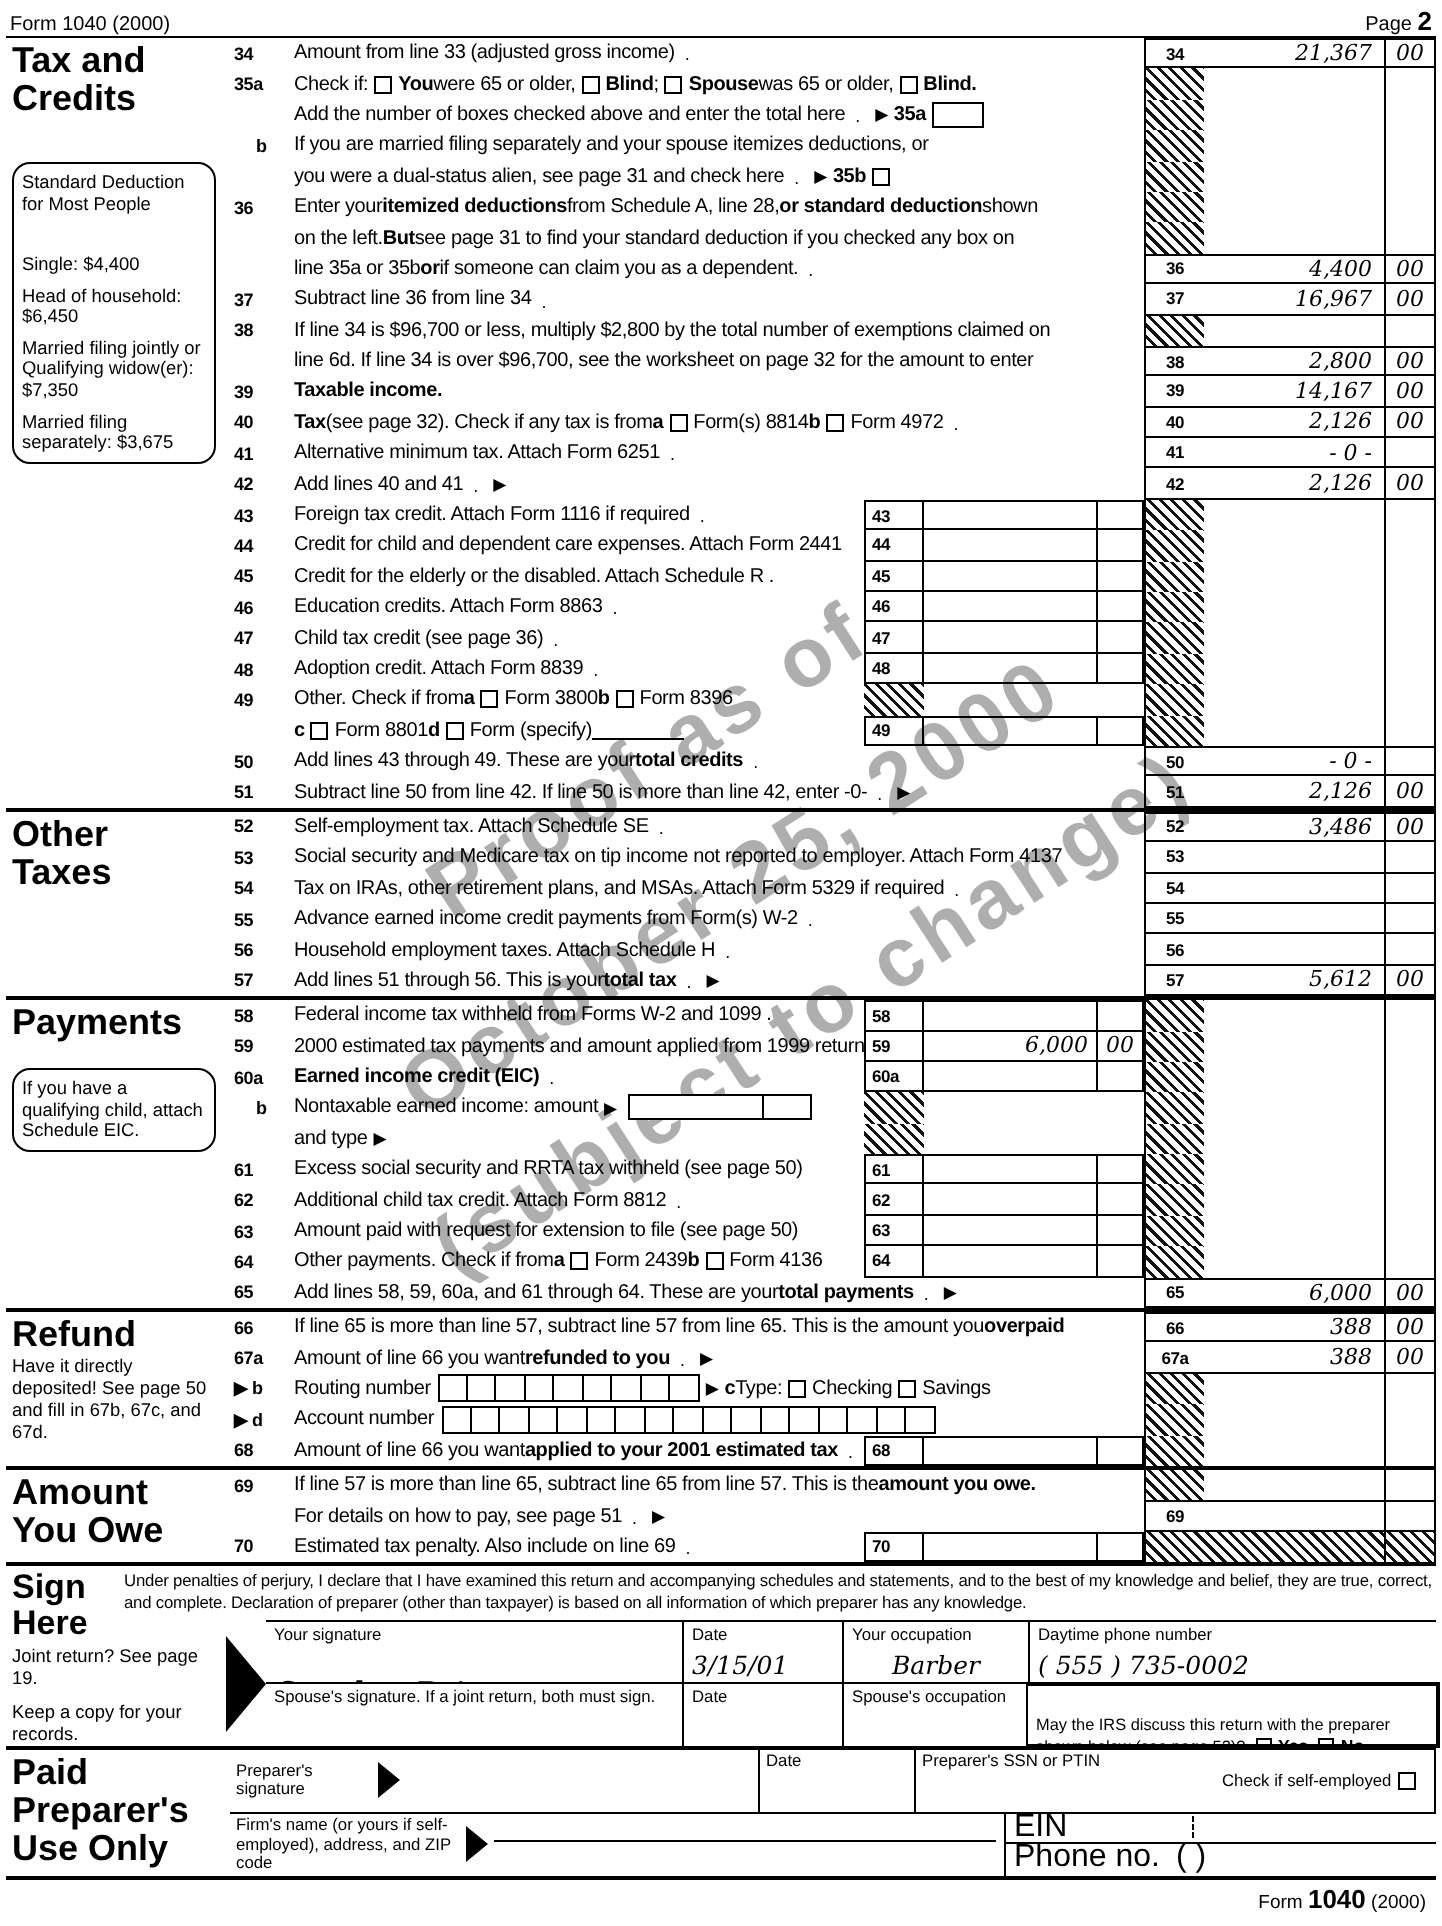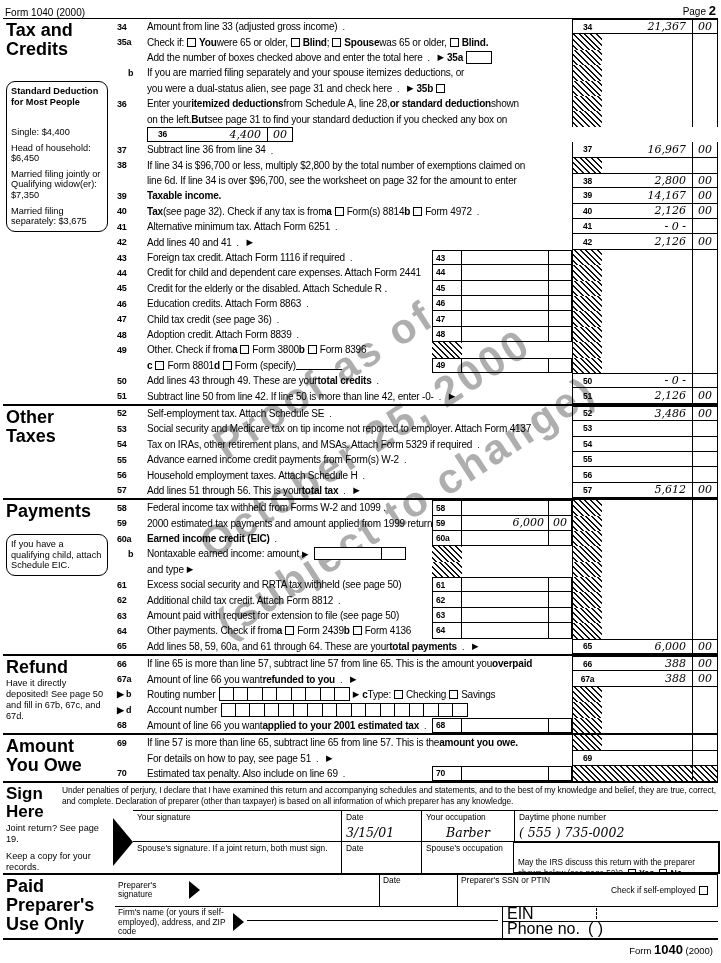--- a/index.html
+++ b/index.html
@@ -13,21 +13,21 @@
   
   .wm{position:absolute;left:110px;top:330px;width:510px;transform:rotate(-33deg);color:#9b9b9b;opacity:.8;font-weight:bold;text-align:center;font-size:42px;line-height:1.8;letter-spacing:3px;pointer-events:none}
   
   .section{position:relative;border-top:2px solid #000}
   .section:first-child{border-top:none}
   .sec-label{position:absolute;left:3px;top:2px;font-weight:bold;font-size:18px;line-height:1.05;width:106px}
   .sec-tax-credits .sec-label{width:72px}
   .sec-other-taxes .sec-label{width:60px}
   .sec-amount-you-owe .sec-label{width:80px}
   .note-box{position:absolute;left:3px;width:102px;border:1.8px solid #000;border-radius:9px;padding:4px 4px;font-size:9.2px;line-height:1.15;background:#fff}
-  .nb-title{font-weight:bold;margin-bottom:20px}
+  .nb-title{font-weight:normal;margin-bottom:20px}
   .nb-item{margin-top:5px}
   .nb-item:first-child{margin-top:0}
   .note-plain{position:absolute;left:3px;width:104px;font-size:9.2px;line-height:1.2}
   .rows{margin-left:112px}
   .frow{display:flex;align-items:center;height:15.4px;font-size:10px;letter-spacing:-0.2px;white-space:nowrap}
   .lno{flex:none;width:32px;height:100%;display:flex;align-items:center;font-weight:bold;font-size:9px;padding-left:2px}
   .lno.sub{padding-left:13px}
   .desc{flex:1;display:flex;align-items:center;min-width:0;overflow:hidden;height:100%}
   .desc span{flex:none}
   .b{font-weight:bold}
@@ -214,20 +214,26 @@
               <span>on the left. </span>
               <span class="b">But</span>
               <span> see page 31 to find your standard deduction if you checked any box on</span>
             </div>
             <div class="rno h"></div>
             <div class="ramt hand"></div>
             <div class="rc hand"></div>
           </div>
           <div class="frow">
             <div class="lno"></div>
+            <div class="desc">
+              <span>line 35a or 35b </span>
+              <span class="b">or</span>
+              <span> if someone can claim you as a dependent.</span>
+              <span class="lead"></span>
+            </div>
             <div class="rno rv bt">36</div>
             <div class="ramt hand rv bt">4,400</div>
             <div class="rc hand rv bt">00</div>
           </div>
           <div class="frow">
             <div class="lno">37</div>
             <div class="desc">
               <span>Subtract line 36 from line 34</span>
               <span class="lead"></span>
             </div>

